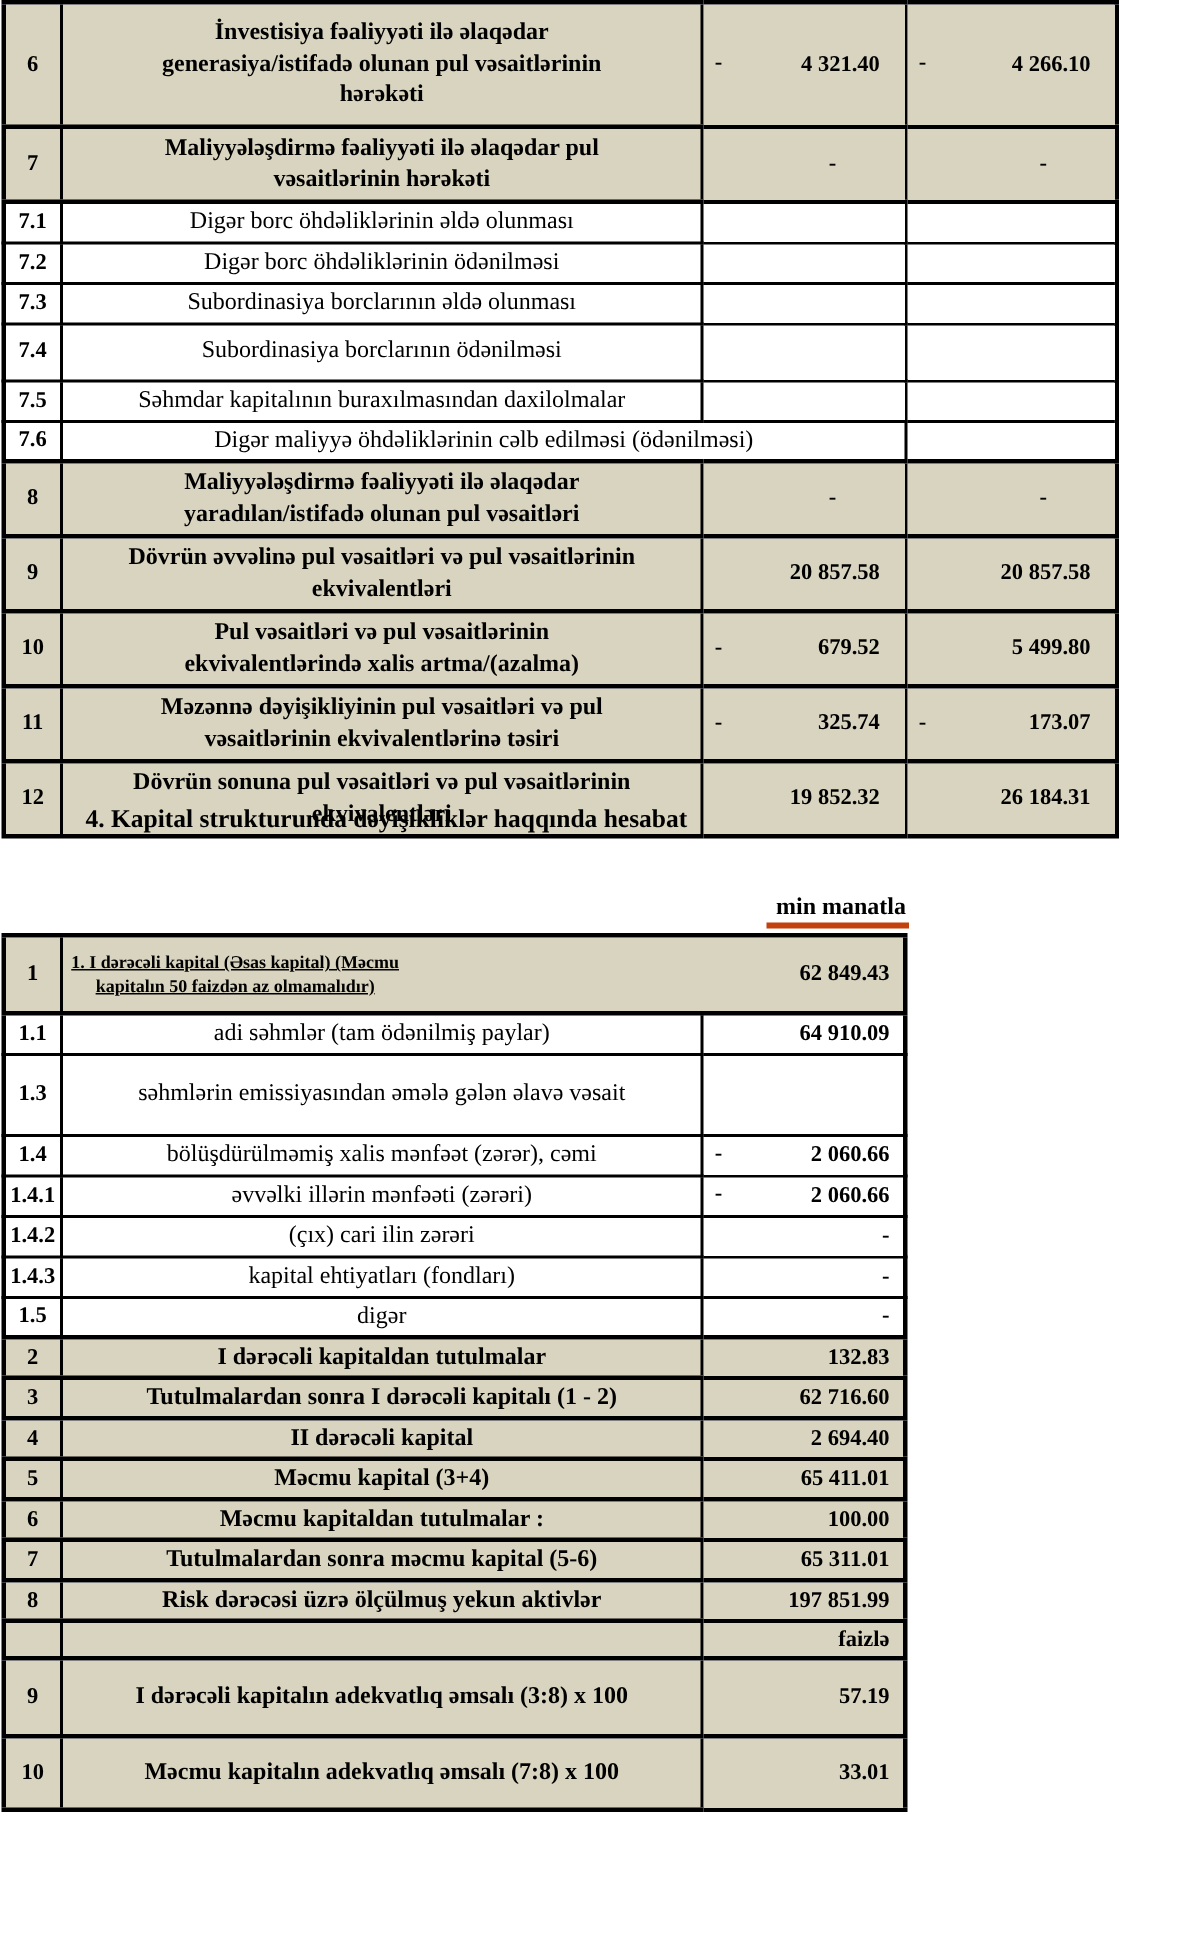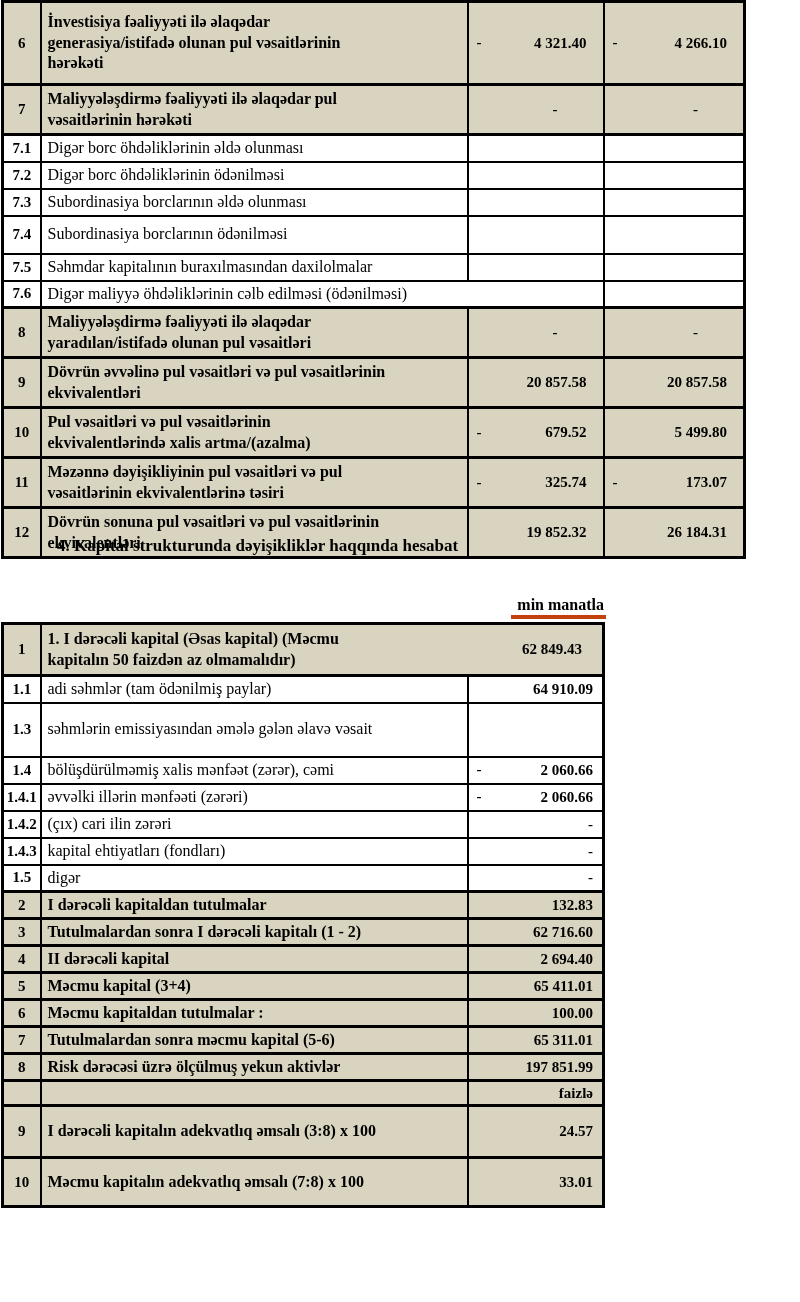--- a/index.html
+++ b/index.html
@@ -7,28 +7,28 @@
     position:relative;width:800px;height:1302px;overflow:hidden;background:#fff;
     font-family:"Liberation Serif","DejaVu Serif",serif;color:#000;
   }
   table{border-collapse:collapse;table-layout:fixed;}
   .fintable{position:absolute;border:3px solid #000;}
   .t1{left:1px;top:0;}
   .t2{left:1px;top:622px;}
   td{border:2px solid #000;padding:0;vertical-align:middle;background:#fff;overflow:hidden;}
   tr.section td{background:#d9d4bf;font-weight:bold;border-top-width:3px;border-bottom-width:3px;}
   td.no{text-align:center;font-weight:bold;font-size:15px;}
-  td.label{padding:1px 16px 1px 6px;font-size:16px;line-height:1.28;white-space:pre-line;}
+  td.label{padding:1px 5px 1px 6px;font-size:16px;line-height:1.28;white-space:pre-line;text-align:center;}
   td.val{position:relative;font-size:15px;}
   .val .num{display:block;text-align:right;padding-right:16px;font-weight:bold;}
   .val .sign{position:absolute;left:8px;top:50%;transform:translateY(-52%);font-weight:bold;}
   .t1 .num.dash{padding-right:45px;}
   .t2 .val .num{padding-right:9px;margin-left:32px;}
   .mergewrap{display:flex;align-items:center;justify-content:space-between;}
-  .mergewrap .mlabel{white-space:pre-line;font-size:16px;line-height:1.28;}
+  .mergewrap .mlabel{white-space:pre-line;font-size:12px;line-height:1.28;text-decoration:underline;}
   .mergewrap .mnum{font-weight:bold;font-size:15px;padding-right:4px;white-space:nowrap;}
   .section-title{position:absolute;left:57px;top:536px;font-size:17px;font-weight:bold;}
   .unit-label{position:absolute;left:0;top:596px;width:606px;text-align:right;font-size:16px;font-weight:bold;}
   .unit-label span{display:inline-block;border-bottom:4px solid #c2410c;padding:0 2px 1px 6px;}
 </style>
 </head>
 <body>
 
 <div class="page">
 
@@ -286,21 +286,21 @@
           <td class="no"></td>
           <td class="label"></td>
           <td class="val">
             <span class="num">faizlə</span>
           </td>
         </tr>
         <tr class="section" style="height: 52px;">
           <td class="no">9</td>
           <td class="label">I dərəcəli  kapitalın  adekvatlıq əmsalı (3:8) x 100</td>
           <td class="val">
-            <span class="num">24.57</span>
+            <span class="num">57.19</span>
           </td>
         </tr>
         <tr class="section" style="height: 49px;">
           <td class="no">10</td>
           <td class="label">Məcmu kapitalın  adekvatlıq  əmsalı (7:8) x 100</td>
           <td class="val">
             <span class="num">33.01</span>
           </td>
         </tr>
       </tbody>

